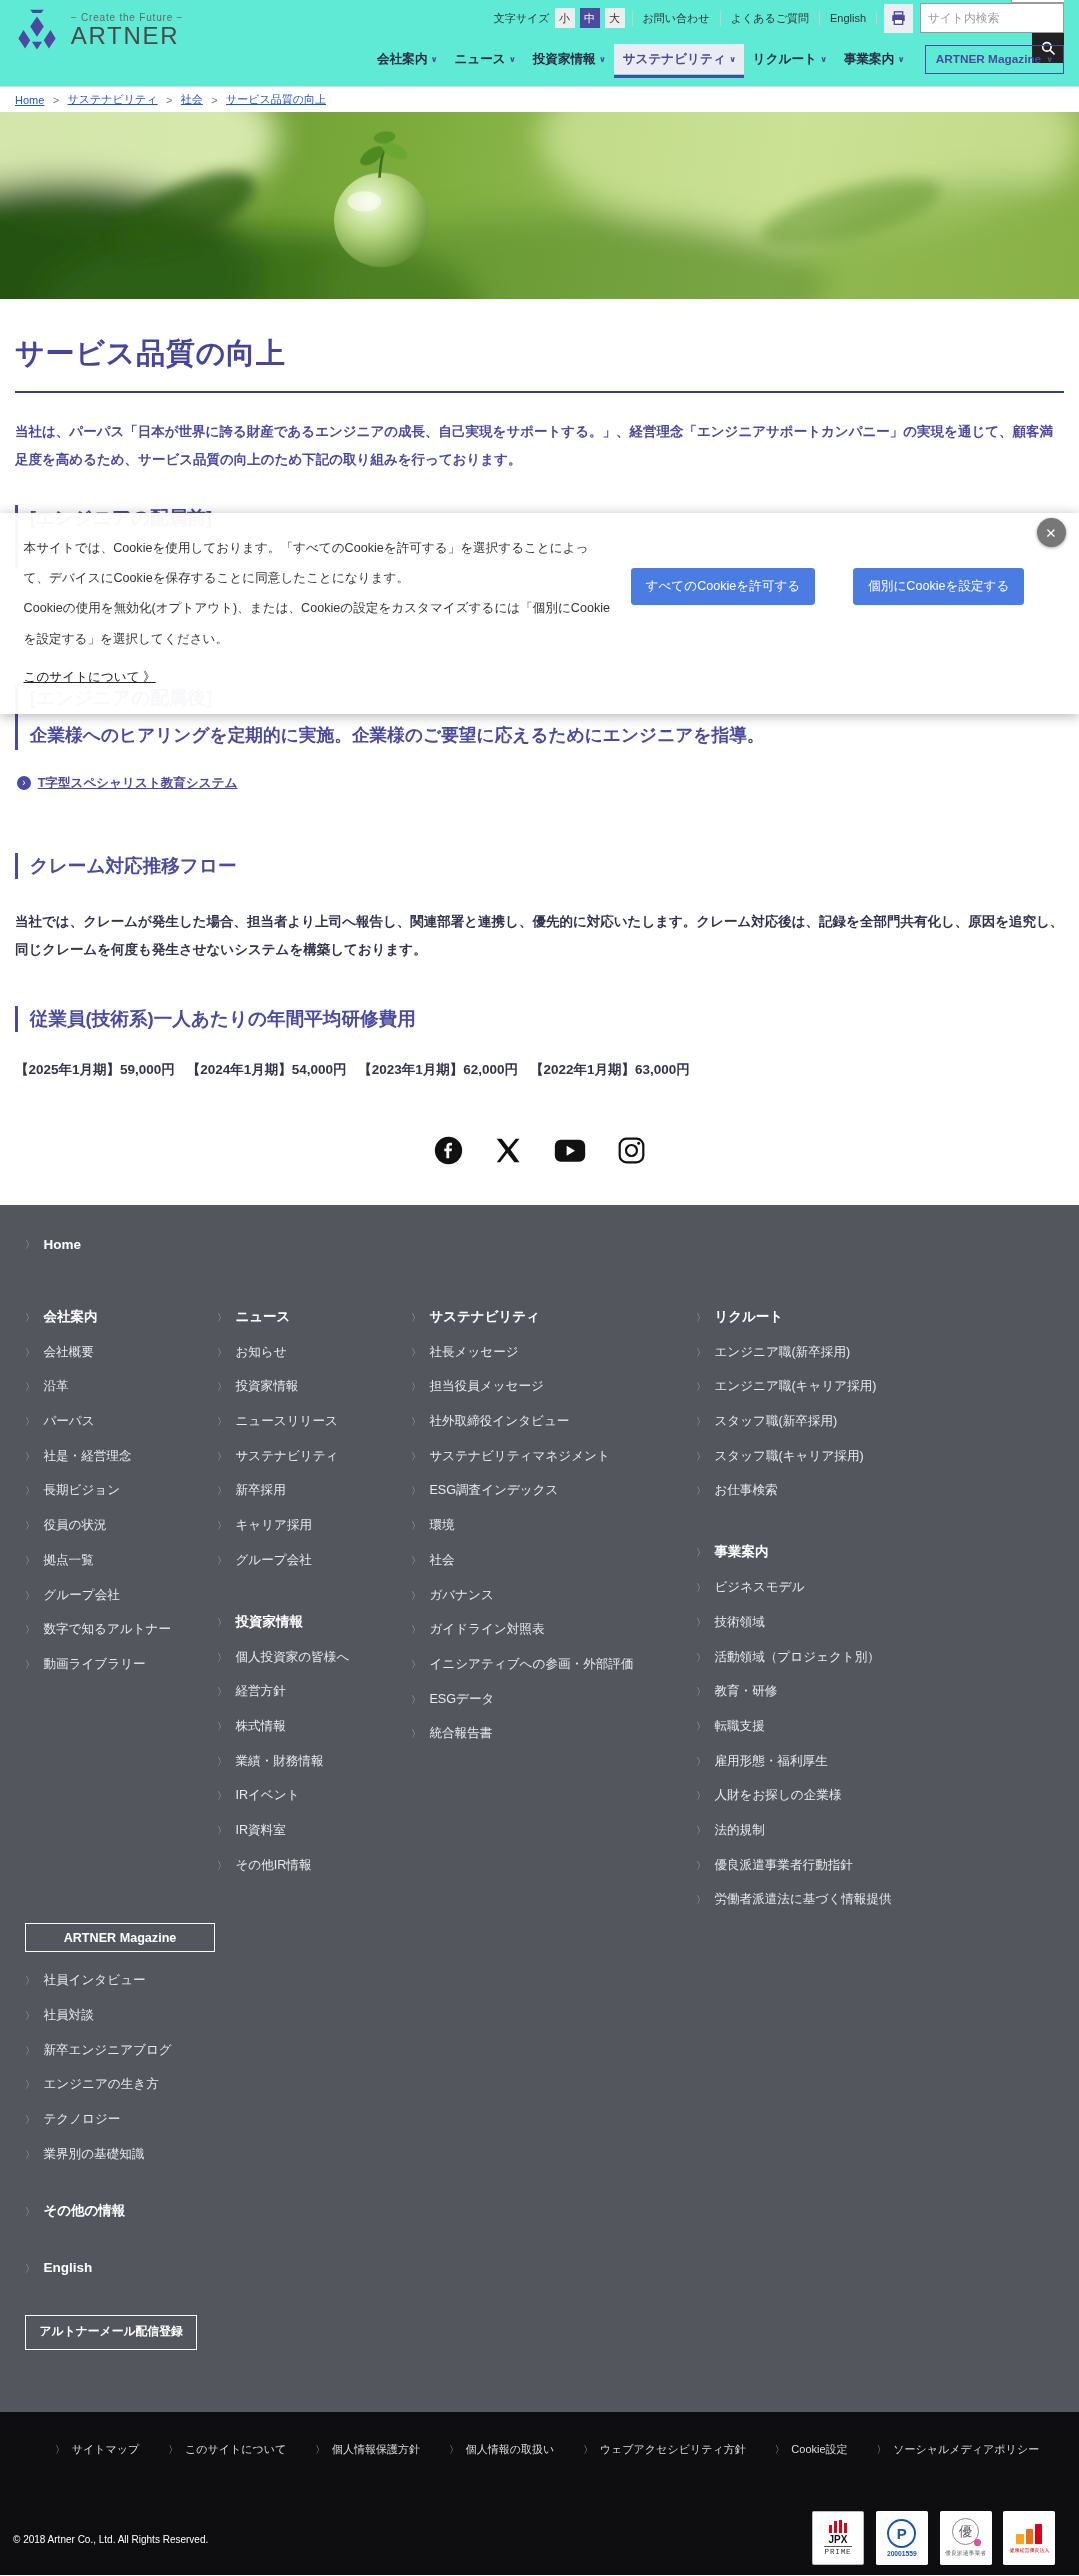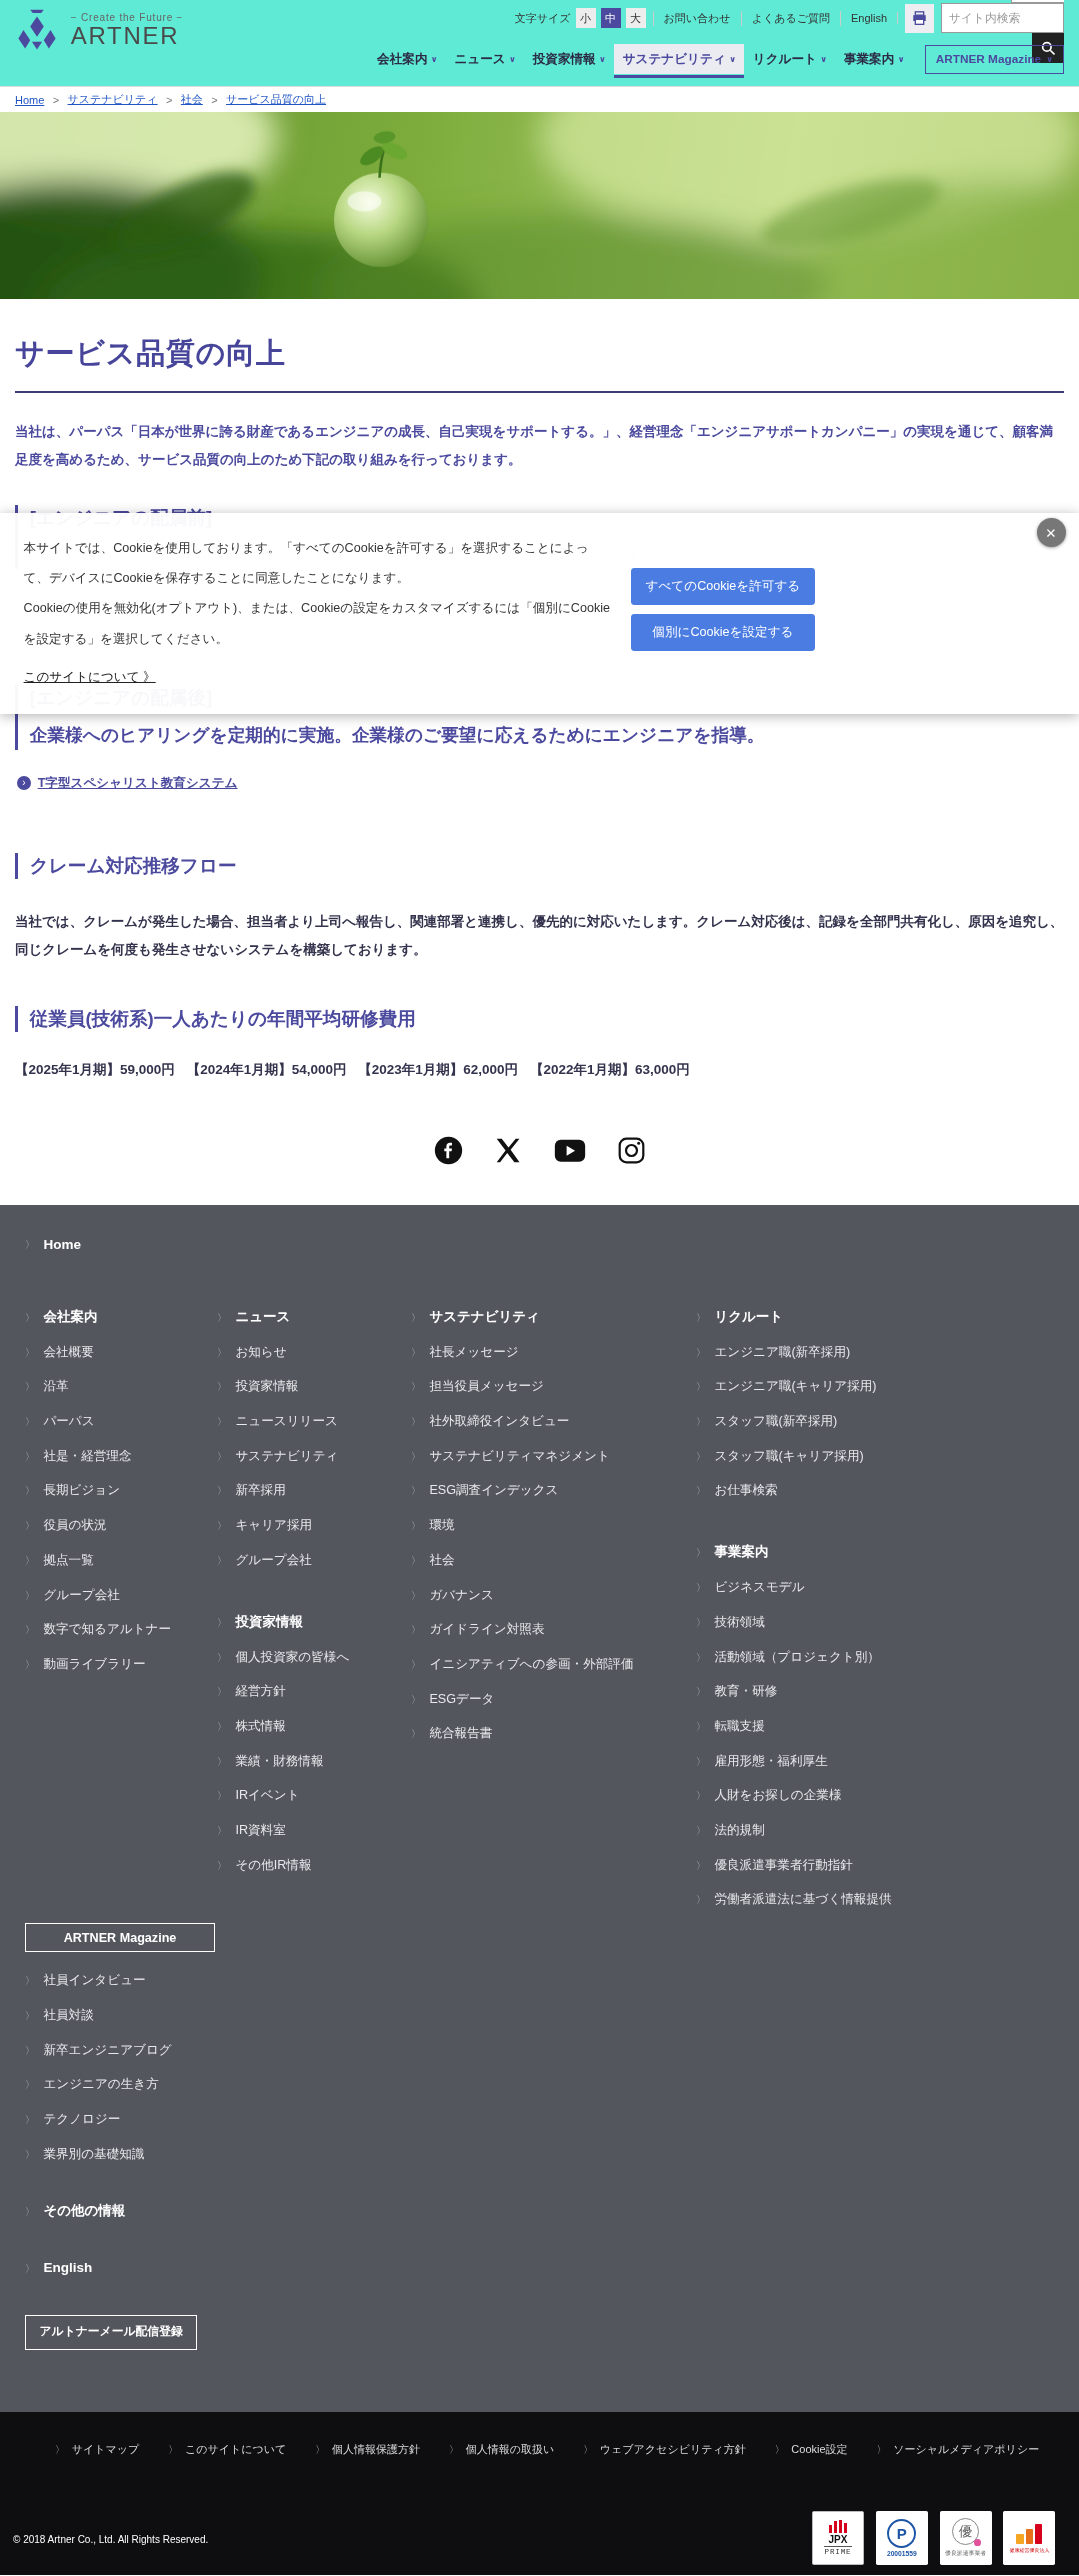--- a/index.html
+++ b/index.html
@@ -16,21 +16,21 @@
   .header-top { position:absolute; right:15px; top:3.4px; display:flex; align-items:center; gap:7px; height:30px; }
   .fontsize { display:flex; align-items:center; gap:5px; font-size:11px; color:#333; }
   .fs-btn { width:20px; height:20px; display:flex; align-items:center; justify-content:center; background:#ededed; font-size:11px; cursor:pointer; }
   .fs-btn.sel { background:#4b4a9e; color:#fff; }
   .util-links { display:flex; align-items:center; font-size:11px; color:#333; }
   .util-links a { padding:0 10px; border-right:0.8px solid #ccc; }
   .util-links a:first-child { border-left:0.8px solid #ccc; }
   .print-btn { width:29px; height:29px; background:#ededf2; display:flex; align-items:center; justify-content:center; cursor:pointer; }
   .search-area { display:flex; align-items:flex-end;flex-direction:column; }
   .search-scope { height:30px; border:0.8px solid #999; border-right:none; background:#fff; font-size:11.8px; padding:0 6.7px; display:flex; align-items:center; gap:6.7px; cursor:pointer; }
-  .search-input { height:30px; width:123px; border:0.8px solid #999; font-size:11.8px; padding:0 6.7px; color:#333; }
+  .search-input { height:30px; width:144px; border:0.8px solid #999; font-size:11.8px; padding:0 6.7px; color:#333; }
   .search-input::placeholder { color:#9a9a9a; }
   .search-btn { height:30px; width:32px; background:#222; border:none; display:flex; align-items:center; justify-content:center; cursor:pointer; }
   .nav-row { position:absolute; right:15px; top:44px; display:flex; align-items:center; gap:3.4px; }
   .nav-list { list-style:none; display:flex; align-items:center; }
   .nav-item { font-size:12.6px; color:#2c2b45; font-weight:bold; padding:6.7px 8.4px; display:flex; align-items:center; gap:3.4px; cursor:pointer; position:relative; }
   .nav-item .chev { color:#4b4a9e; font-size:8.4px; }
   .nav-item.active { background:#ebebf2; color:#4b4a9e; }
   .nav-item.active::after { content:""; position:absolute; left:0; right:0; bottom:-3.4px; height:2.5px; background:#4b4a9e; }
   .nav-magazine { border:0.8px solid #4b4a9e; color:#4b4a9e; font-size:11.8px; font-weight:bold; padding:6.7px 10px; margin-left:8.4px; display:flex; align-items:center; gap:5px; cursor:pointer; }
   .nav-magazine .chev { font-size:8.4px; }
@@ -65,21 +65,21 @@
   .train-item { margin-right:11.8px; }
   .social { margin-top:57px; display:flex; justify-content:center; gap:32px; align-items:center; }
   .social a { display:flex; }
 
   
   .cookie { position:absolute; left:0; top:513px; width:1079px; min-height:169px; background:rgba(255,255,255,.96);
     box-shadow:0 1.7px 11.8px rgba(0,0,0,.3); padding:20px 34px 22px 23.6px; z-index:20; }
   .cookie-flex { display:flex; gap:17px; }
   .cookie-text { width:590px; font-size:12.6px; color:#333; line-height:2.4; }
   .cookie-link { display:inline-block; margin-top:8.4px; color:#222; text-decoration:underline; font-size:12.6px; }
-  .cookie-btns { display:flex; gap:9px; margin-top:35px;flex-direction:column; }
+  .cookie-btns { display:flex; gap:38px; margin-top:35px; }
   .cookie-btn { background:#4a7ce2; color:#fff; border:none; font-size:12.6px; padding:9.3px 15px; border-radius:3.4px; cursor:pointer; white-space:nowrap; height:37px; }
   .cookie-close { position:absolute; right:13.5px; top:5px; width:29px; height:29px; border-radius:50%; background:#777; color:#fff; border:none; font-size:13.5px; display:flex; align-items:center; justify-content:center; cursor:pointer; box-shadow:0 0.8px 3.4px rgba(0,0,0,.4); }
 
   
   .footer { position:relative; height:1207px; background:#54565e; color:#fff; }
   .f-home { position:absolute; left:25px; top:32px; font-size:13.5px; font-weight:bold; display:flex; align-items:center; gap:8.4px; }
   .f-chev { color:#b9bbc2; font-size:10px; font-weight:normal; }
   .f-grid { position:absolute; left:25px; right:25px; top:103px; display:grid; grid-template-columns:192px 194px 285px auto; column-gap:0; align-items:start; }
   .f-col { list-style:none; }
   .f-col li { margin-bottom:17.7px; font-size:12.6px; color:#e8e9ec; display:flex; gap:8.4px; align-items:baseline; cursor:pointer; }

